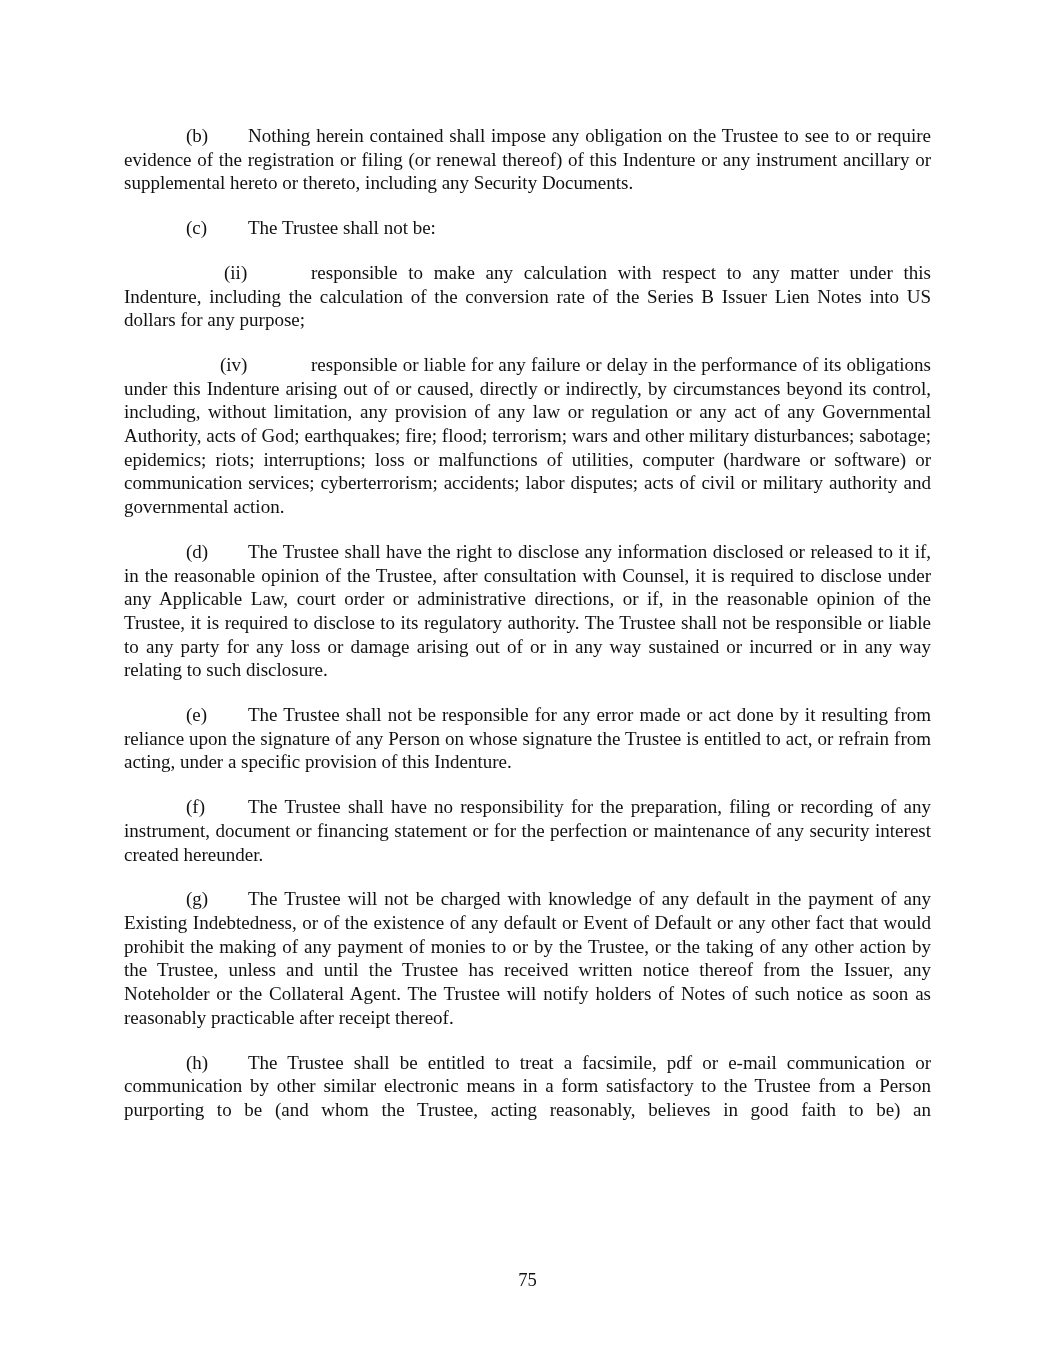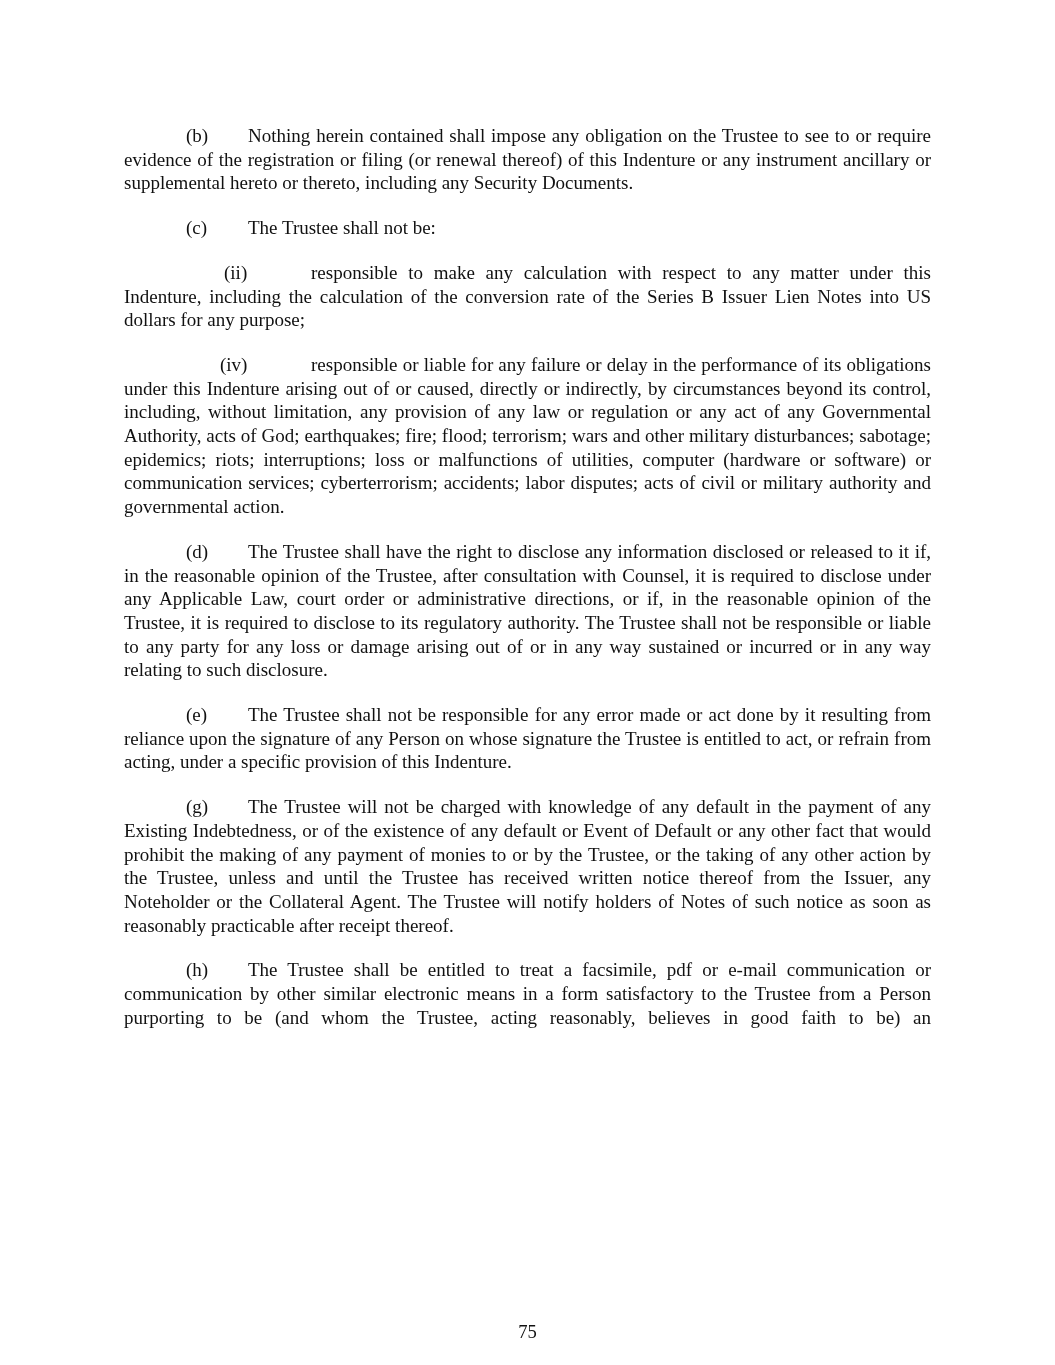--- a/index.html
+++ b/index.html
@@ -41,21 +41,21 @@
   }
   .lvl2 .label span {
     display: inline-block;
   }
   .sub-i .label span { margin-left: 106px; }
   .sub-ii .label span { margin-left: 100px; }
   .sub-iii .label span { margin-left: 94px; }
   .sub-iv .label span { margin-left: 96px; }
   .page-number {
     position: absolute;
-    top: 1320px;
+    top: 1268px;
     left: 0;
     width: 1055px;
     text-align: center;
     font-size: 18.6px;
     line-height: 23.7px;
   }
 </style>
 </head>
 <body>
 
@@ -80,20 +80,23 @@
   </p>
 
   <p class="para lvl1">
     <span class="label">(d)</span><span>The Trustee shall have the right to disclose any information disclosed or released to it if, in the reasonable opinion of the Trustee, after consultation with Counsel, it is required to disclose under any Applicable Law, court order or administrative directions, or if, in the reasonable opinion of the Trustee, it is required to disclose to its regulatory authority. The Trustee shall not be responsible or liable to any party for any loss or damage arising out of or in any way sustained or incurred or in any way relating to such disclosure.</span>
   </p>
 
   <p class="para lvl1">
     <span class="label">(e)</span><span>The Trustee shall not be responsible for any error made or act done by it resulting from reliance upon the signature of any Person on whose signature the Trustee is entitled to act, or refrain from acting, under a specific provision of this Indenture.</span>
   </p>
 
+  <p class="para lvl1">
+    <span class="label">(f)</span><span>The Trustee shall have no responsibility for the preparation, filing or recording of any instrument, document or financing statement or for the perfection or maintenance of any security interest created hereunder.</span>
+  </p>
 
   <p class="para lvl1">
     <span class="label">(g)</span><span>The Trustee will not be charged with knowledge of any default in the payment of any Existing Indebtedness, or of the existence of any default or Event of Default or any other fact that would prohibit the making of any payment of monies to or by the Trustee, or the taking of any other action by the Trustee, unless and until the Trustee has received written notice thereof from the Issuer, any Noteholder or the Collateral Agent. The Trustee will notify holders of Notes of such notice as soon as reasonably practicable after receipt thereof.</span>
   </p>
 
   <p class="para lvl1" style="text-align-last: justify;">
     <span class="label">(h)</span><span>The Trustee shall be entitled to treat a facsimile, pdf or e-mail communication or communication by other similar electronic means in a form satisfactory to the Trustee from a Person purporting to be (and whom the Trustee, acting reasonably, believes in good faith to be) an</span>
   </p>
 
 </div>

